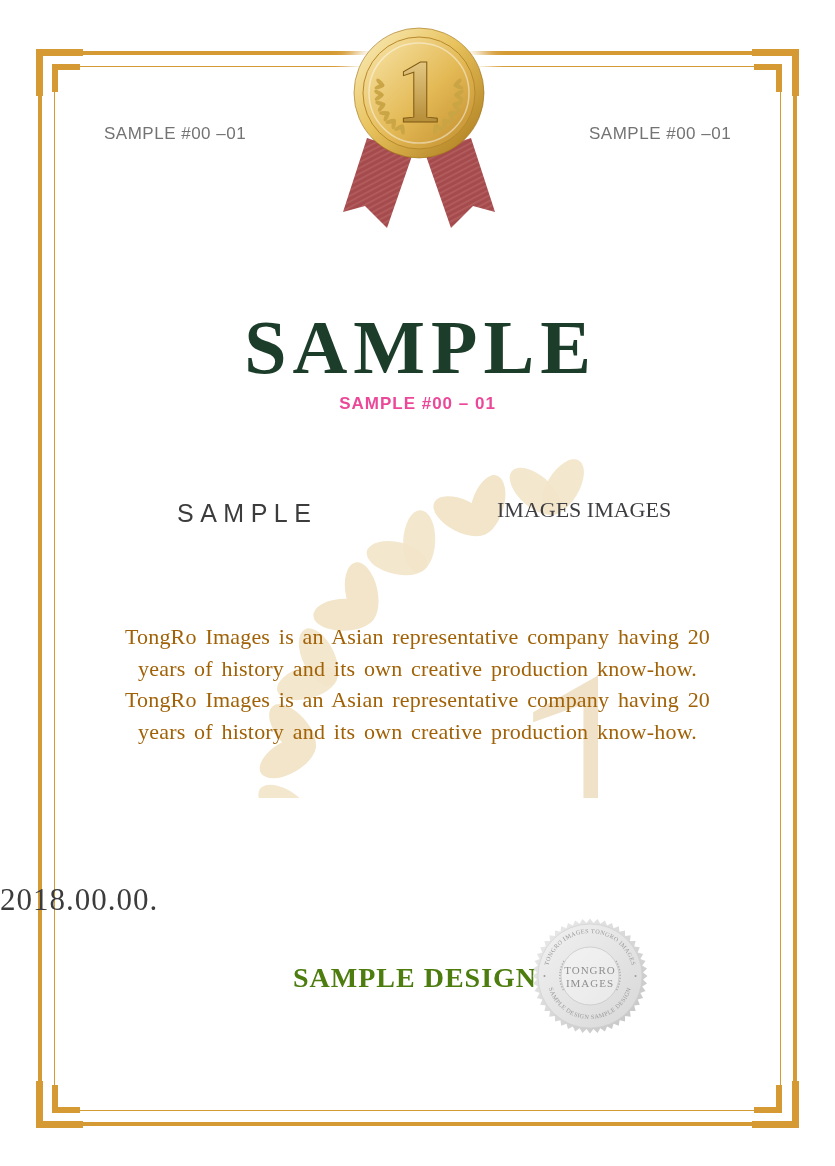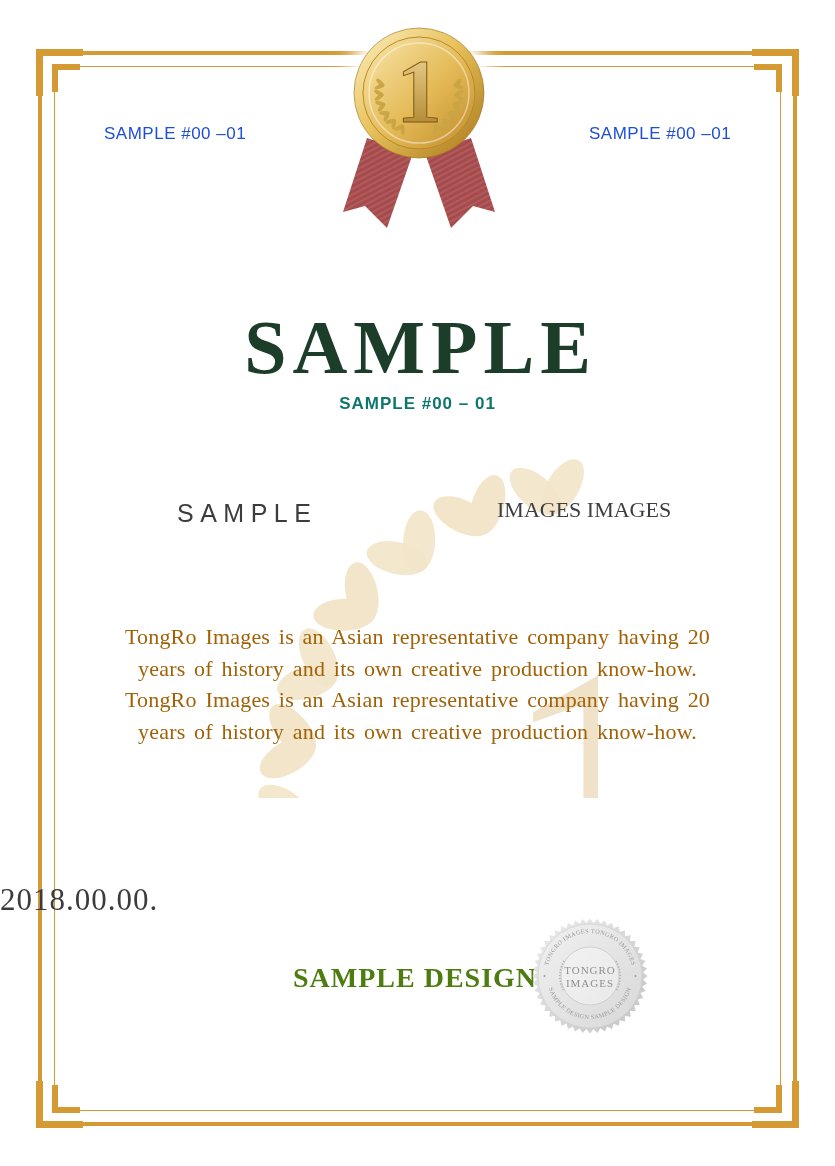--- a/index.html
+++ b/index.html
@@ -26,30 +26,30 @@
   .i.bl { left:52px; bottom:53px; } .i.br { right:53px; bottom:53px; }
 
   
   .medal-wrap { position:absolute; left:331px; top:18px; width:176px; height:218px; z-index:3; }
   .medal-wrap svg { overflow:visible; }
 
   
   .wreath-wrap { position:absolute; left:238px; top:438px; width:360px; height:360px; z-index:0; }
 
   
-  .toplabel { position:absolute; top:124px; font-size:17px; font-weight:500; color:#1d4ed8;
+  .toplabel { position:absolute; top:124px; font-size:17px; font-weight:500; color:#737373;
               letter-spacing:0.5px; z-index:2; }
   .toplabel.left { left:104px; }
   .toplabel.right { left:589px; }
 
   .title-main { position:absolute; left:0; right:0; top:304px; text-align:center;
                 font-family:"Liberation Serif", serif; font-weight:bold; font-size:76px;
                 letter-spacing:6px; padding-left:6px; color:#1D3D2B; z-index:2; }
   .title-sub { position:absolute; left:0; right:0; top:394px; text-align:center;
-               font-size:17px; font-weight:600; letter-spacing:1px; color:#0f766e; z-index:2; }
+               font-size:17px; font-weight:600; letter-spacing:1px; color:#ec4899; z-index:2; }
 
   .recipient-name { position:absolute; left:177px; top:499px; font-size:25px; font-weight:500;
                     letter-spacing:6.5px; color:#3C3C3C; z-index:2; }
   .org-block { position:absolute; left:497px; top:492px; font-family:"Liberation Serif", serif;
                font-size:22px; color:#3E3E42; line-height:35px; z-index:2; }
 
   .body-text { position:absolute; left:0; right:0; top:621px; text-align:center;
                font-family:"Liberation Serif", serif; font-size:22px; line-height:31.5px;
                color:#a16207; word-spacing:3px; letter-spacing:0.2px; z-index:2; }
 

